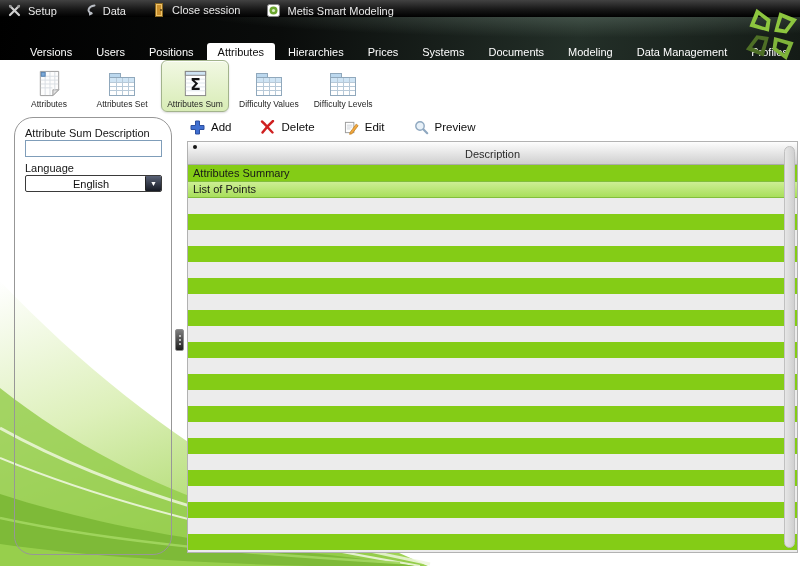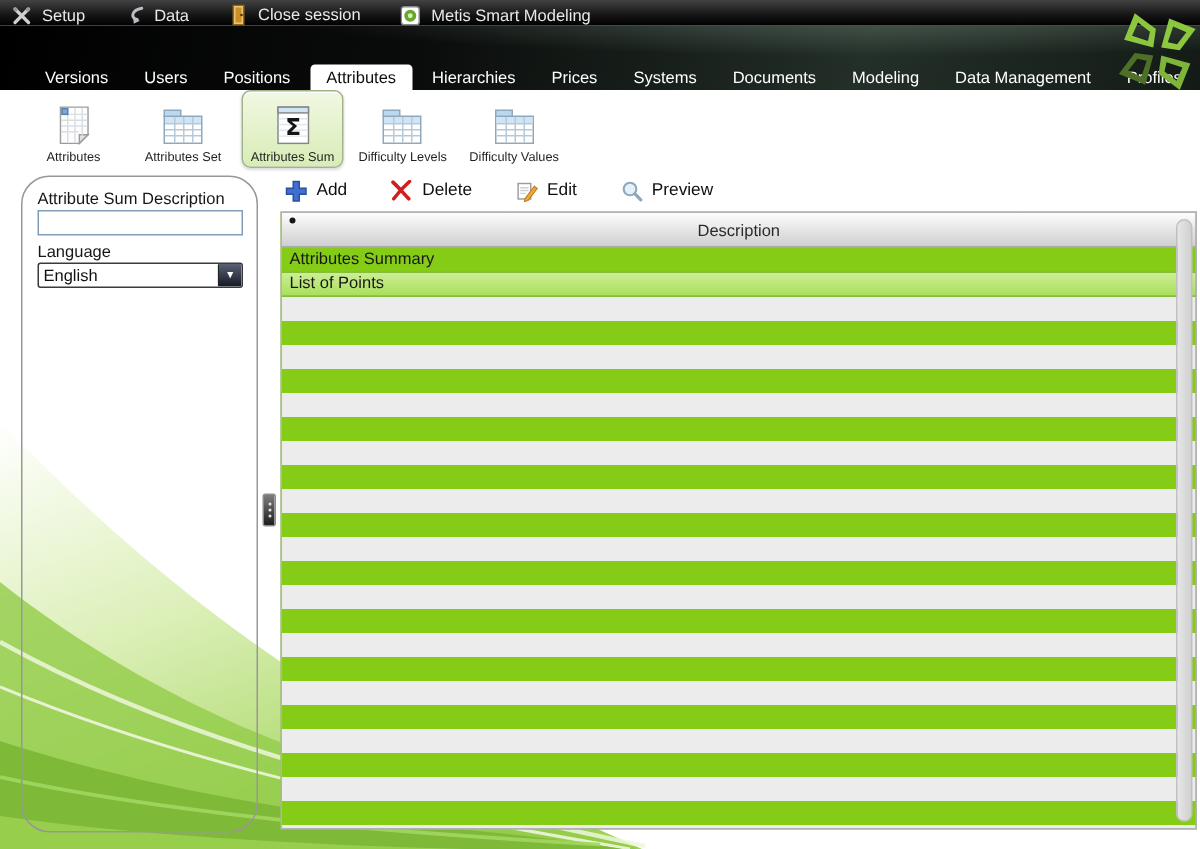--- a/index.html
+++ b/index.html
@@ -38,21 +38,21 @@
 
   
   .sidebar{position:absolute;left:14px;top:117px;width:158px;height:438px;box-sizing:border-box;
     border:1px solid #979797;border-radius:19px;z-index:1;background:transparent;}
   .sb-label{position:absolute;left:10px;font-size:11px;color:#161616;}
   .lbl-desc{top:9px;}
   .lbl-lang{top:44px;}
   .sb-input{position:absolute;left:10px;top:22px;width:131px;height:13px;border:1px solid #7f9db9;
     font-size:11px;padding:1px 2px;background:#fff;font-family:inherit;}
   .select{position:absolute;left:10px;top:57px;width:137px;height:17px;box-sizing:border-box;
-    border:1px solid #3a3a3a;border-radius:2px;background:#fff;display:flex;align-items:center;cursor:default;}
+    border:1px solid #3a3a3a;border-radius:2px;background:#fff;display:flex;align-items:center;cursor:default;padding-left:44px;}
   .select .sval{flex:1;font-size:11px;padding-left:3px;color:#101010;}
   .select .sbtn{width:15px;height:15px;background:linear-gradient(#596175,#151923);color:#fff;
     display:flex;align-items:center;justify-content:center;font-size:7px;border-radius:1px;border-left:1px solid #222;}
   .search-btn{position:absolute;left:34px;top:89px;width:92px;height:27px;box-sizing:border-box;
     border:1px solid #5d5d5d;border-radius:6px;
     background:linear-gradient(#ffffff,#dedede 55%,#c4c4c4);
     box-shadow:0 2px 3px rgba(0,0,0,.35), inset 0 1px 0 #fff;
     display:flex;align-items:center;padding:0 7px;font-size:11.5px;color:#1e1e1e;font-family:inherit;cursor:default;}
   .search-btn .slabel{flex:1;text-align:center;}
 
@@ -214,35 +214,35 @@
         <svg width="30" height="27" viewBox="0 0 30 27">
           <rect x="2.5" y="6.5" width="25" height="18" fill="#fff" stroke="#90a8bc"></rect>
           <rect x="2.5" y="2.5" width="11" height="4" fill="#bcd8ee" stroke="#90a8bc"></rect>
           <rect x="3" y="7" width="24" height="4" fill="#cfe4f4"></rect>
           <g stroke="#b7c9d8" fill="none">
             <path d="M3,11.5 h24 M3,15.5 h24 M3,19.5 h24"></path>
             <path d="M9.5,7 v17 M15.5,7 v17 M21.5,7 v17"></path>
           </g>
         </svg>
       </span>
-      <div class="rlabel">Difficulty Levels</div>
+      <div class="rlabel">Difficulty Values</div>
     </div>
     <div class="ribbon-item">
       <span class="ric">
         <svg width="30" height="27" viewBox="0 0 30 27">
           <rect x="2.5" y="6.5" width="25" height="18" fill="#fff" stroke="#90a8bc"></rect>
           <rect x="2.5" y="2.5" width="11" height="4" fill="#bcd8ee" stroke="#90a8bc"></rect>
           <rect x="3" y="7" width="24" height="4" fill="#cfe4f4"></rect>
           <g stroke="#b7c9d8" fill="none">
             <path d="M3,11.5 h24 M3,15.5 h24 M3,19.5 h24"></path>
             <path d="M9.5,7 v17 M15.5,7 v17 M21.5,7 v17"></path>
           </g>
         </svg>
       </span>
-      <div class="rlabel">Difficulty Values</div>
+      <div class="rlabel">Difficulty Levels</div>
     </div>
   </div>
 
 <div class="sidebar">
   <div class="sb-label lbl-desc">Attribute Sum Description</div>
   <input class="sb-input" type="text" value="" style="">
   <div class="sb-label lbl-lang">Language</div>
   <div class="select">
     <span class="sval">English</span>
     <span class="sbtn">▼</span>

